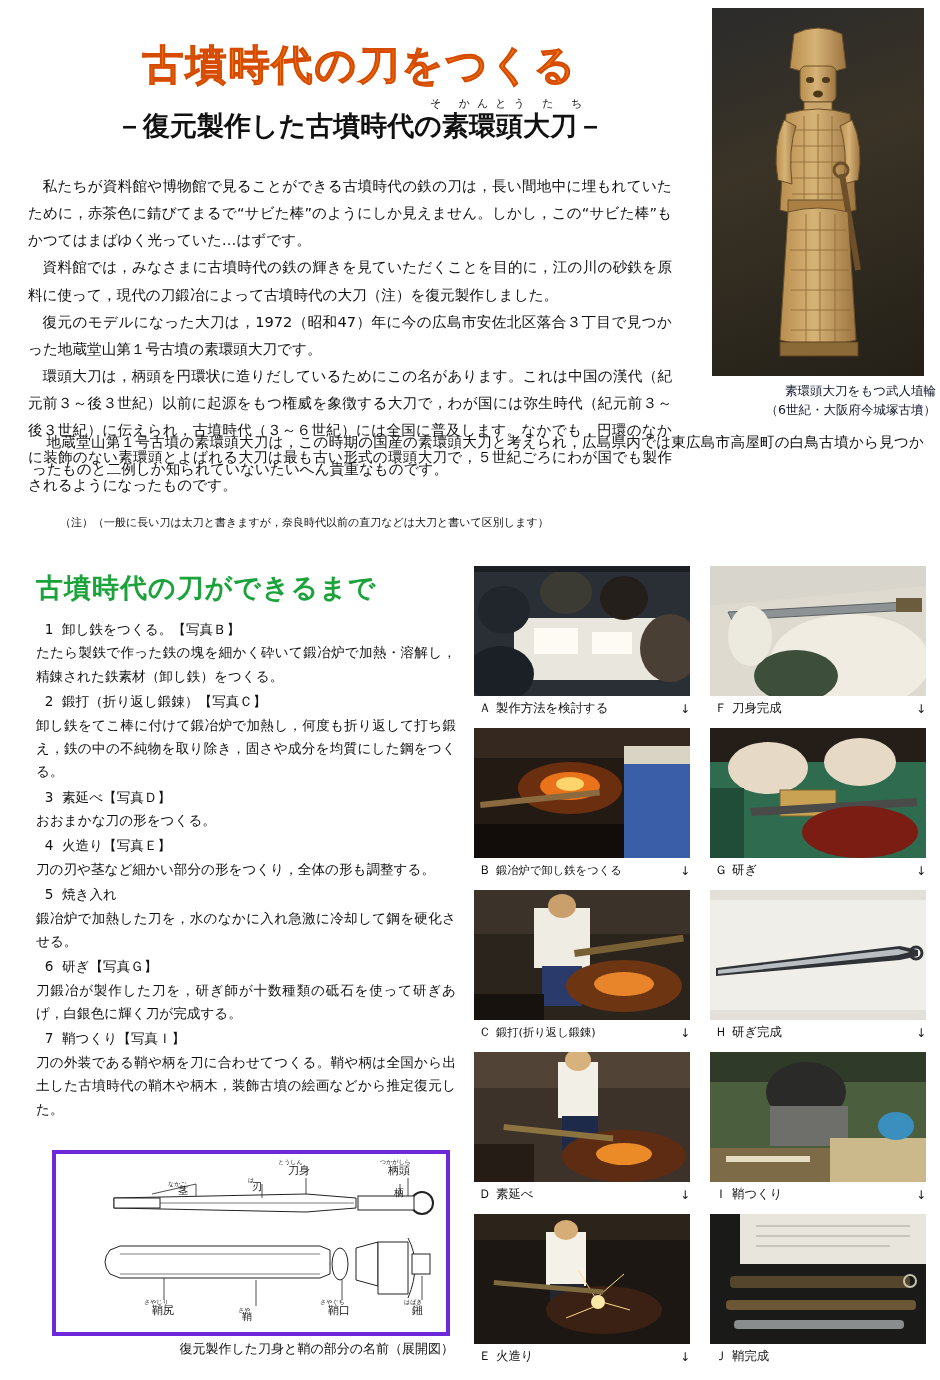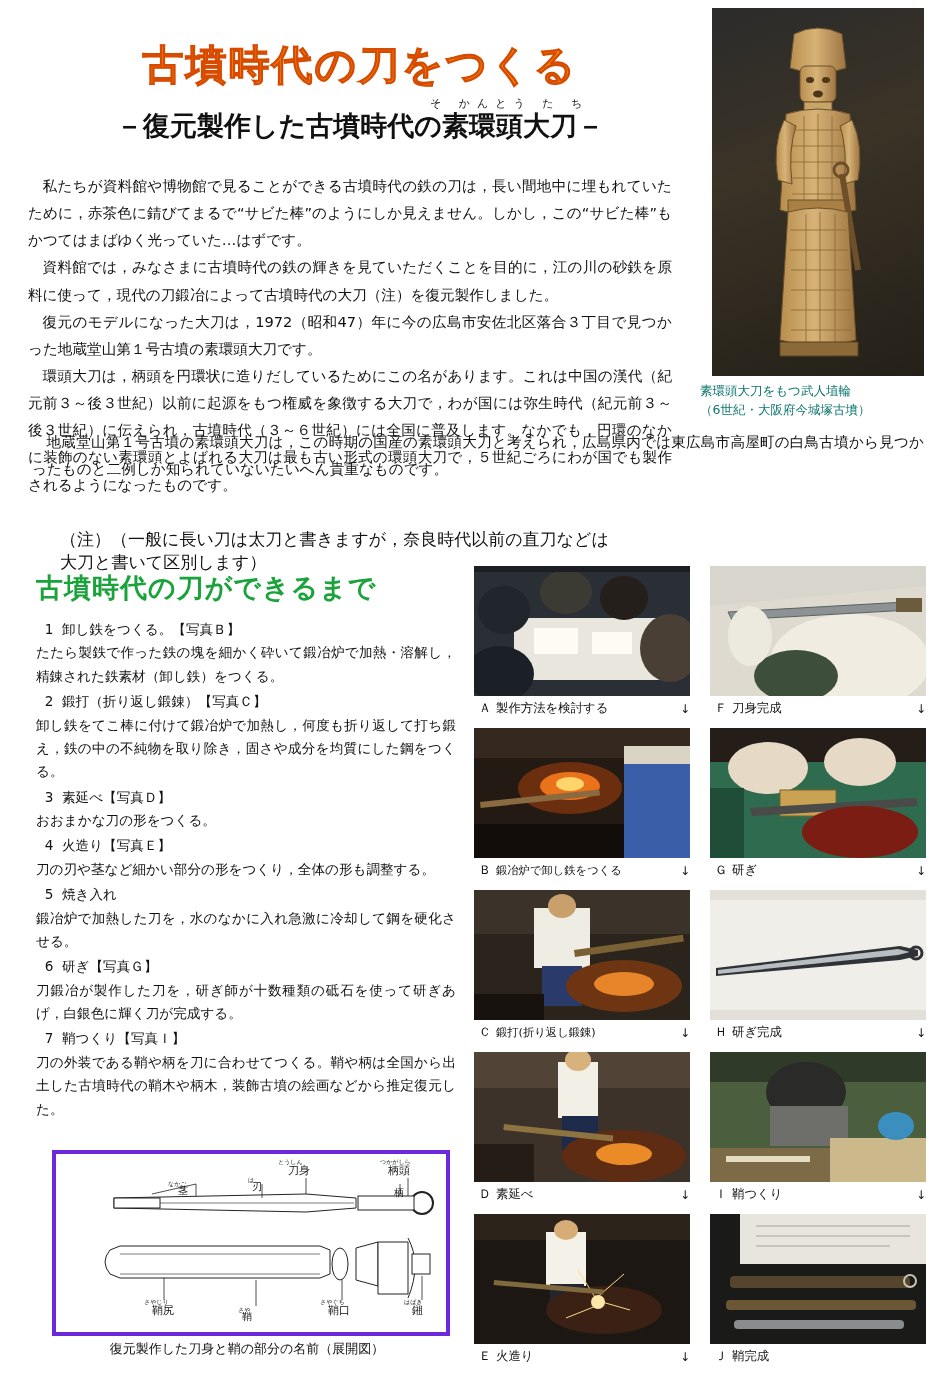--- a/index.html
+++ b/index.html
@@ -35,38 +35,38 @@
     position:absolute;left:712px;top:8px;width:212px;height:368px;
     background:linear-gradient(160deg,#2b2b2b 0%,#3a3326 40%,#242018 100%);
     overflow:hidden;
   }
   .haniwa{
     position:absolute;left:50%;top:16px;transform:translateX(-50%);
     width:116px;height:336px;
   }
   .hero-cap{
     position:absolute;left:700px;top:382px;width:236px;
-    font-size:12.5px;line-height:1.5;text-align:left;color:#0f766e;
+    font-size:12.5px;line-height:1.5;text-align:right;color:#0f172a;
   }
 
   
   .intro{
     position:absolute;left:28px;top:172px;width:660px;
     font-size:14.6px;line-height:1.86;
     text-align:justify;
     color:#111;
   }
   .intro p{margin:0 16px 0 0;text-indent:1em;}
   .wide{position:absolute;left:28px;top:424px;width:900px;
     font-size:14.6px;line-height:1.86;text-align:justify;}
   .wide p{margin:4px;text-indent:0;}
   .wide p.ind{text-indent:1em;}
   .note{
-    position:absolute;left:60px;top:528px;width:560px;
-    font-size:17px;color:#111;
+    position:absolute;left:60px;top:515px;width:560px;
+    font-size:11px;color:#111;
   }
 
   
   .sec2-title{
     position:absolute;left:36px;top:570px;
     font-size:27px;font-weight:bold;color:#1aa33a;
     letter-spacing:1px;
   }
   .steps{
     position:absolute;left:36px;top:618px;width:420px;
@@ -78,21 +78,21 @@
   .step-name{font-weight:normal;}
   .step-body{text-align:justify;}
 
   
   .diagram{
     position:absolute;left:52px;top:1150px;width:390px;height:178px;
     border:4px solid #6d28d9;background:#fff;
   }
   .diagram-cap{
     position:absolute;left:40px;top:1340px;width:414px;
-    text-align:center;font-size:13px;
+    text-align:right;font-size:13px;
   }
 
   
   .grid{position:absolute;left:474px;top:566px;width:452px;}
   .cell{position:absolute;width:216px;}
   .ph{width:216px;height:130px;overflow:hidden;position:relative;}
   .cap{
     font-size:12.4px;padding-top:4px;display:flex;align-items:center;
     white-space:nowrap;
   }

